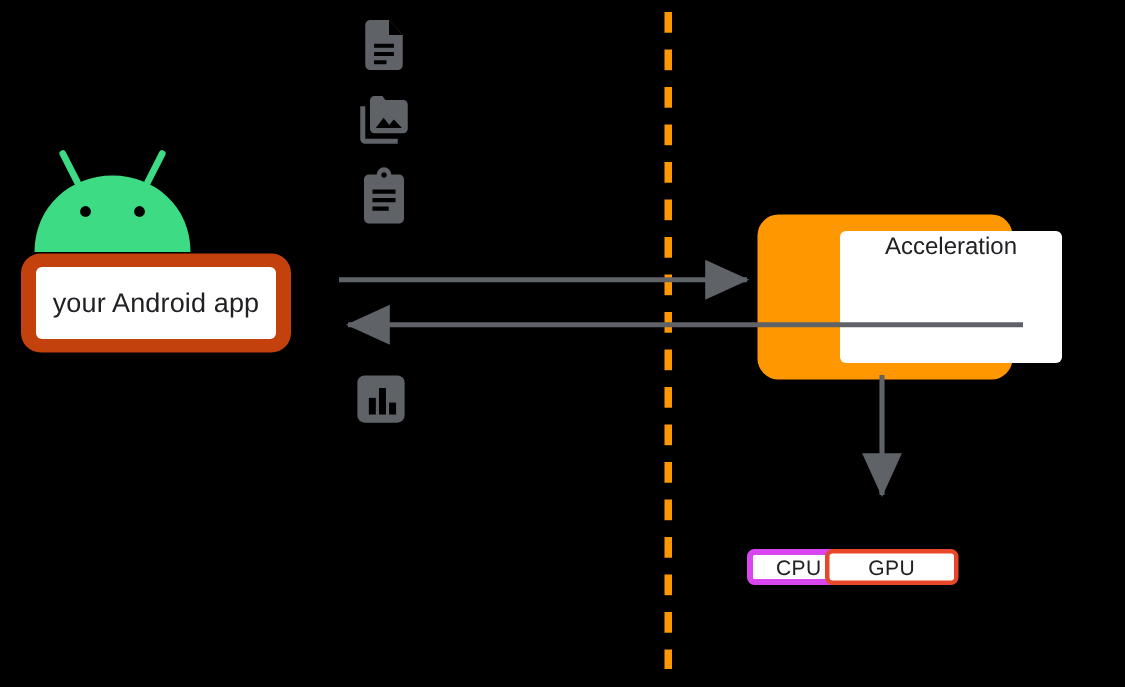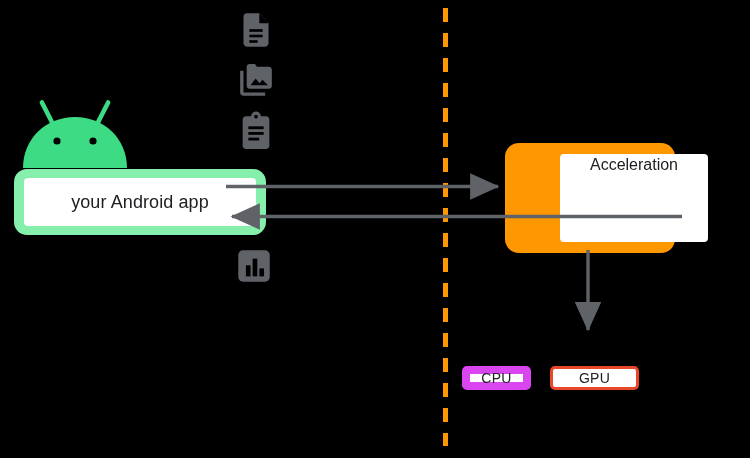--- a/index.html
+++ b/index.html
@@ -23,23 +23,23 @@
     top: 96px;
     width: 106px;
     height: 72px;
   }
 
   
   .app-box {
     position: absolute;
     left: 14px;
     top: 169px;
-    width: 252px;
+    width: 180px;
     height: 66px;
-    background: #86efac;
+    background: #c2410c;
     border-radius: 13px;
     box-sizing: border-box;
     padding: 9px 10px;
   }
   .app-box-inner {
     width: 100%;
     height: 100%;
     background: #FFFFFF;
     border-radius: 4px;
     display: flex;
@@ -143,24 +143,24 @@
     display: flex;
     align-items: center;
     justify-content: center;
   }
   .chip-label {
     font-size: 14px;
     color: #202124;
     letter-spacing: 0.3px;
   }
   .chip-cpu {
-    left: 462px;
+    left: 498px;
     top: 366px;
     width: 69px;
-    border: 8px solid #d946ef;
+    border: 4px solid #d946ef;
   }
   .chip-gpu {
     left: 550px;
     top: 366px;
     width: 89px;
     border: 3px solid #E8472A;
   }
 </style>
 </head>
 <body>

